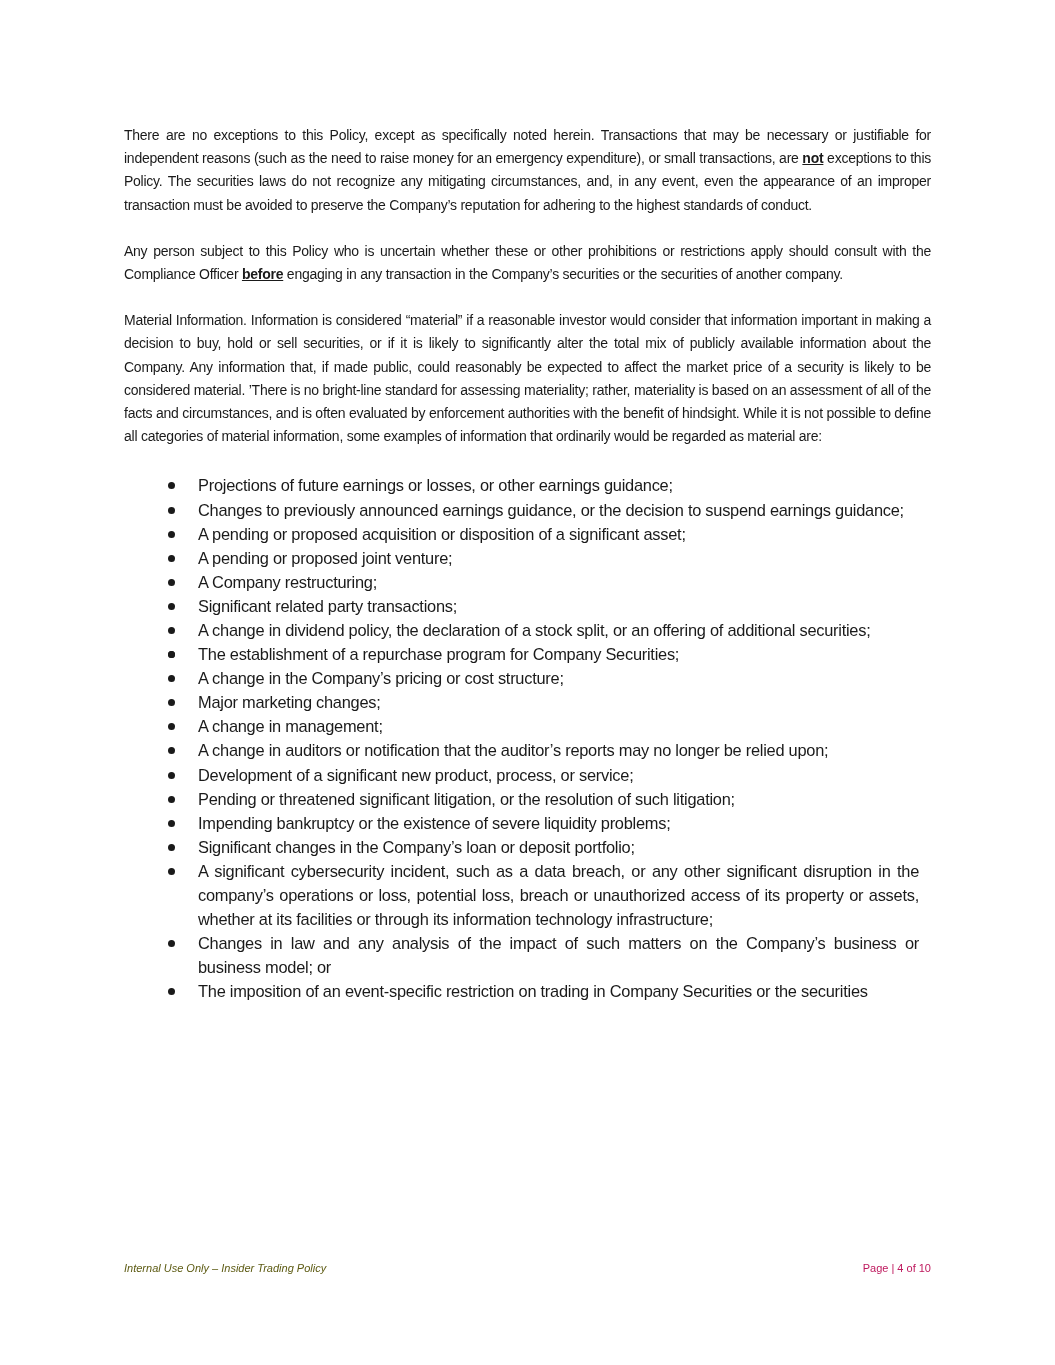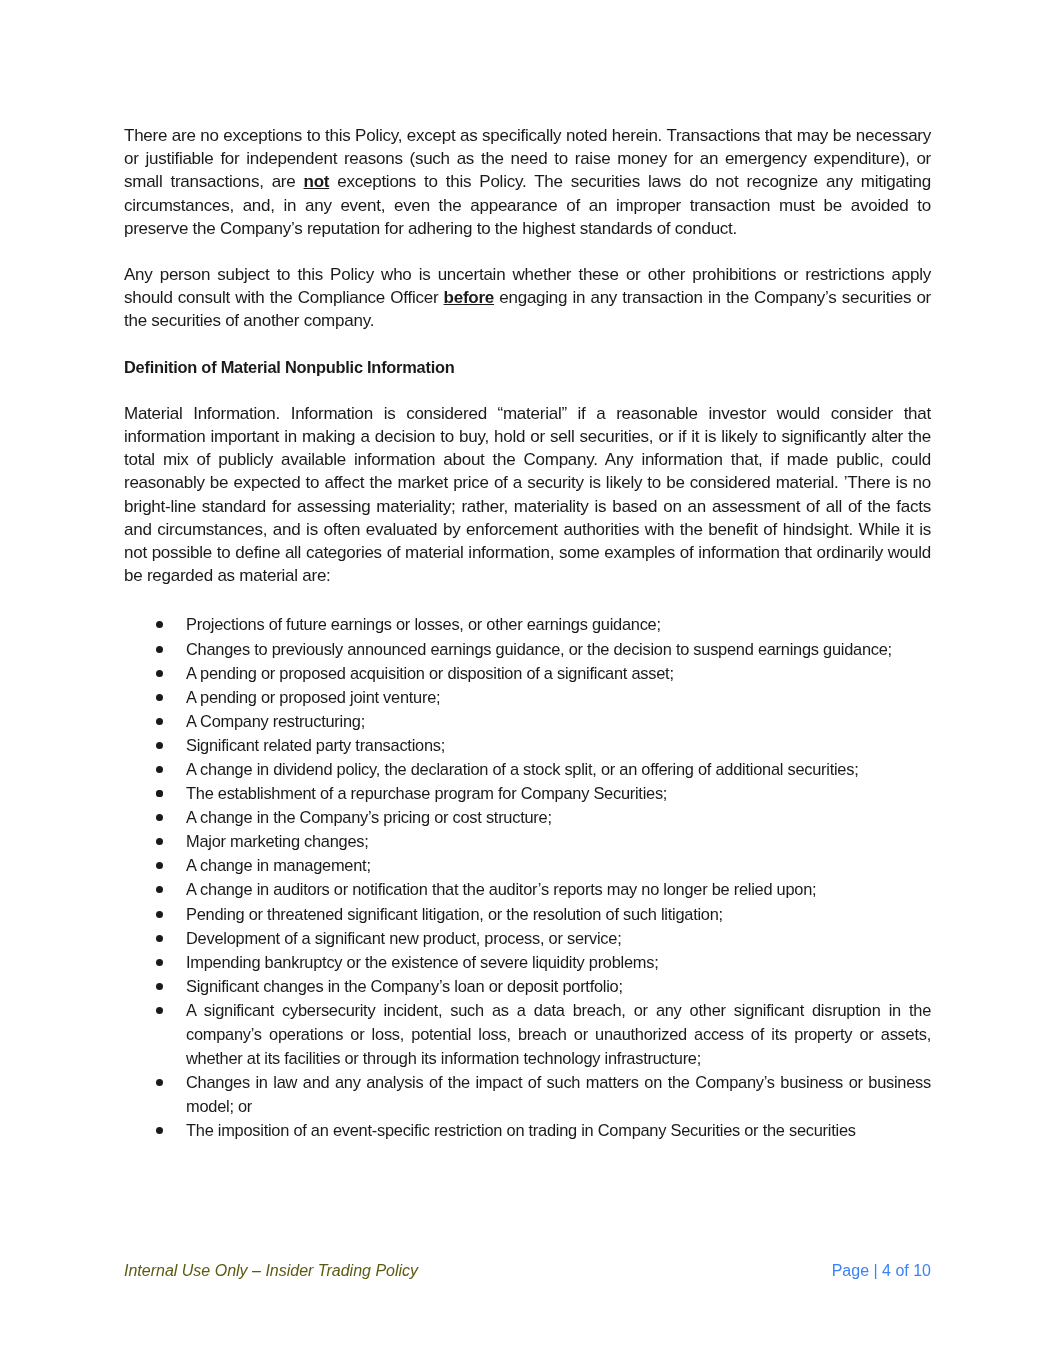--- a/index.html
+++ b/index.html
@@ -1,59 +1,58 @@
 <!DOCTYPE html>
 <html><head>
 <meta charset="utf-8">
 <style>
   html, body { margin: 0; padding: 0; background: #ffffff; }
   body { width: 1055px; height: 1365px; position: relative; overflow: hidden;
          font-family: "Liberation Sans", sans-serif; color: #1a1a1a; }
   .page { position: absolute; left: 124px; top: 124px; width: 807px; }
-  .para { font-size: 17px; line-height: 23.2px; text-align: justify; margin: 0 0 23px 0;
+  .para { font-size: 14px; line-height: 23.2px; text-align: justify; margin: 0 0 23px 0;
           letter-spacing: -0.25px; }
   .heading { font-size: 16.4px; line-height: 23.2px; font-weight: bold; margin: 0 0 23px 0; letter-spacing: -0.25px; }
   .emph { font-weight: bold; text-decoration: underline; }
-  ul.bullets { list-style: none; margin: 0; padding: 0; }
+  ul.bullets { list-style: none; margin: 12px; padding: 0; }
   ul.bullets li { position: relative; padding-left: 62px; font-size: 16.4px; line-height: 24.1px;
                   text-align: justify; letter-spacing: -0.25px; }
   ul.bullets li .dot { position: absolute; left: 32px; top: 9px; width: 7px; height: 7px; border-radius: 50%;
                        background: #1a1a1a; }
-  .footer { position: absolute; left: 124px; top: 1262px; width: 807px; height: 18px; font-size: 16px; }
+  .footer { position: absolute; left: 124px; top: 1262px; width: 807px; height: 18px; font-size: 11px; }
   .footer-left { position: absolute; left: 0; top: 0; font-style: italic; color: #5c5a12; }
-  .footer-right { position: absolute; right: 0; top: 0; color: #3b82f6; }
+  .footer-right { position: absolute; right: 0; top: 0; color: #be185d; }
 </style>
 </head>
 <body>
 
 <div class="page">
   <p class="para"><span>There are no exceptions to this Policy, except as specifically noted herein. Transactions that may be necessary or justifiable for independent reasons (such as the need to raise money for an emergency expenditure), or small transactions, are </span><span class="emph">not</span><span> exceptions to this Policy. The securities laws do not recognize any mitigating circumstances, and, in any event, even the appearance of an improper transaction must be avoided to preserve the Company’s reputation for adhering to the highest standards of conduct.</span></p>
 
   <p class="para"><span>Any person subject to this Policy who is uncertain whether these or other prohibitions or restrictions apply should consult with the Compliance Officer </span><span class="emph">before</span><span> engaging in any transaction in the Company’s securities or the securities of another company.</span></p>
 
-  <p class="heading">Definition of Material Nonpublic Information</p>
 
   <p class="para" style="margin-bottom:25px;">Material Information. Information is considered “material” if a reasonable investor would consider that information important in making a decision to buy, hold or sell securities, or if it is likely to significantly alter the total mix of publicly available information about the Company. Any information that, if made public, could reasonably be expected to affect the market price of a security is likely to be considered material. ’There is no bright-line standard for assessing materiality; rather, materiality is based on an assessment of all of the facts and circumstances, and is often evaluated by enforcement authorities with the benefit of hindsight. While it is not possible to define all categories of material information, some examples of information that ordinarily would be regarded as material are:</p>
 
   <ul class="bullets">
     <li><span class="dot"></span><span>Projections of future earnings or losses, or other earnings guidance;</span></li>
     <li><span class="dot"></span><span>Changes to previously announced earnings guidance, or the decision to suspend earnings guidance;</span></li>
     <li><span class="dot"></span><span>A pending or proposed acquisition or disposition of a significant asset;</span></li>
     <li><span class="dot"></span><span>A pending or proposed joint venture;</span></li>
     <li><span class="dot"></span><span>A Company restructuring;</span></li>
     <li><span class="dot"></span><span>Significant related party transactions;</span></li>
     <li><span class="dot"></span><span>A change in dividend policy, the declaration of a stock split, or an offering of additional securities;</span></li>
     <li><span class="dot"></span></li>
     <li><span class="dot"></span><span>The establishment of a repurchase program for Company Securities;</span></li>
     <li><span class="dot"></span><span>A change in the Company’s pricing or cost structure;</span></li>
     <li><span class="dot"></span><span>Major marketing changes;</span></li>
     <li><span class="dot"></span><span>A change in management;</span></li>
     <li><span class="dot"></span><span>A change in auditors or notification that the auditor’s reports may no longer be relied upon;</span></li>
+    <li><span class="dot"></span><span>Development of a significant new product, process, or service;</span></li>
     <li><span class="dot"></span><span>Pending or threatened significant litigation, or the resolution of such litigation;</span></li>
-    <li><span class="dot"></span><span>Development of a significant new product, process, or service;</span></li>
     <li><span class="dot"></span><span>Impending bankruptcy or the existence of severe liquidity problems;</span></li>
     <li><span class="dot"></span><span>Significant changes in the Company’s loan or deposit portfolio;</span></li>
     <li><span class="dot"></span><span>A significant cybersecurity incident, such as a data breach, or any other significant disruption in the company’s operations or loss, potential loss, breach or unauthorized access of its property or assets, whether at its facilities or through its information technology infrastructure;</span></li>
     <li><span class="dot"></span><span>Changes in law and any analysis of the impact of such matters on the Company’s business or business model; or</span></li>
     <li><span class="dot"></span><span>The imposition of an event-specific restriction on trading in Company Securities or the securities</span></li>
   </ul>
 </div>
 
 <div class="footer">
   <span class="footer-left">Internal Use Only – Insider Trading Policy</span>

